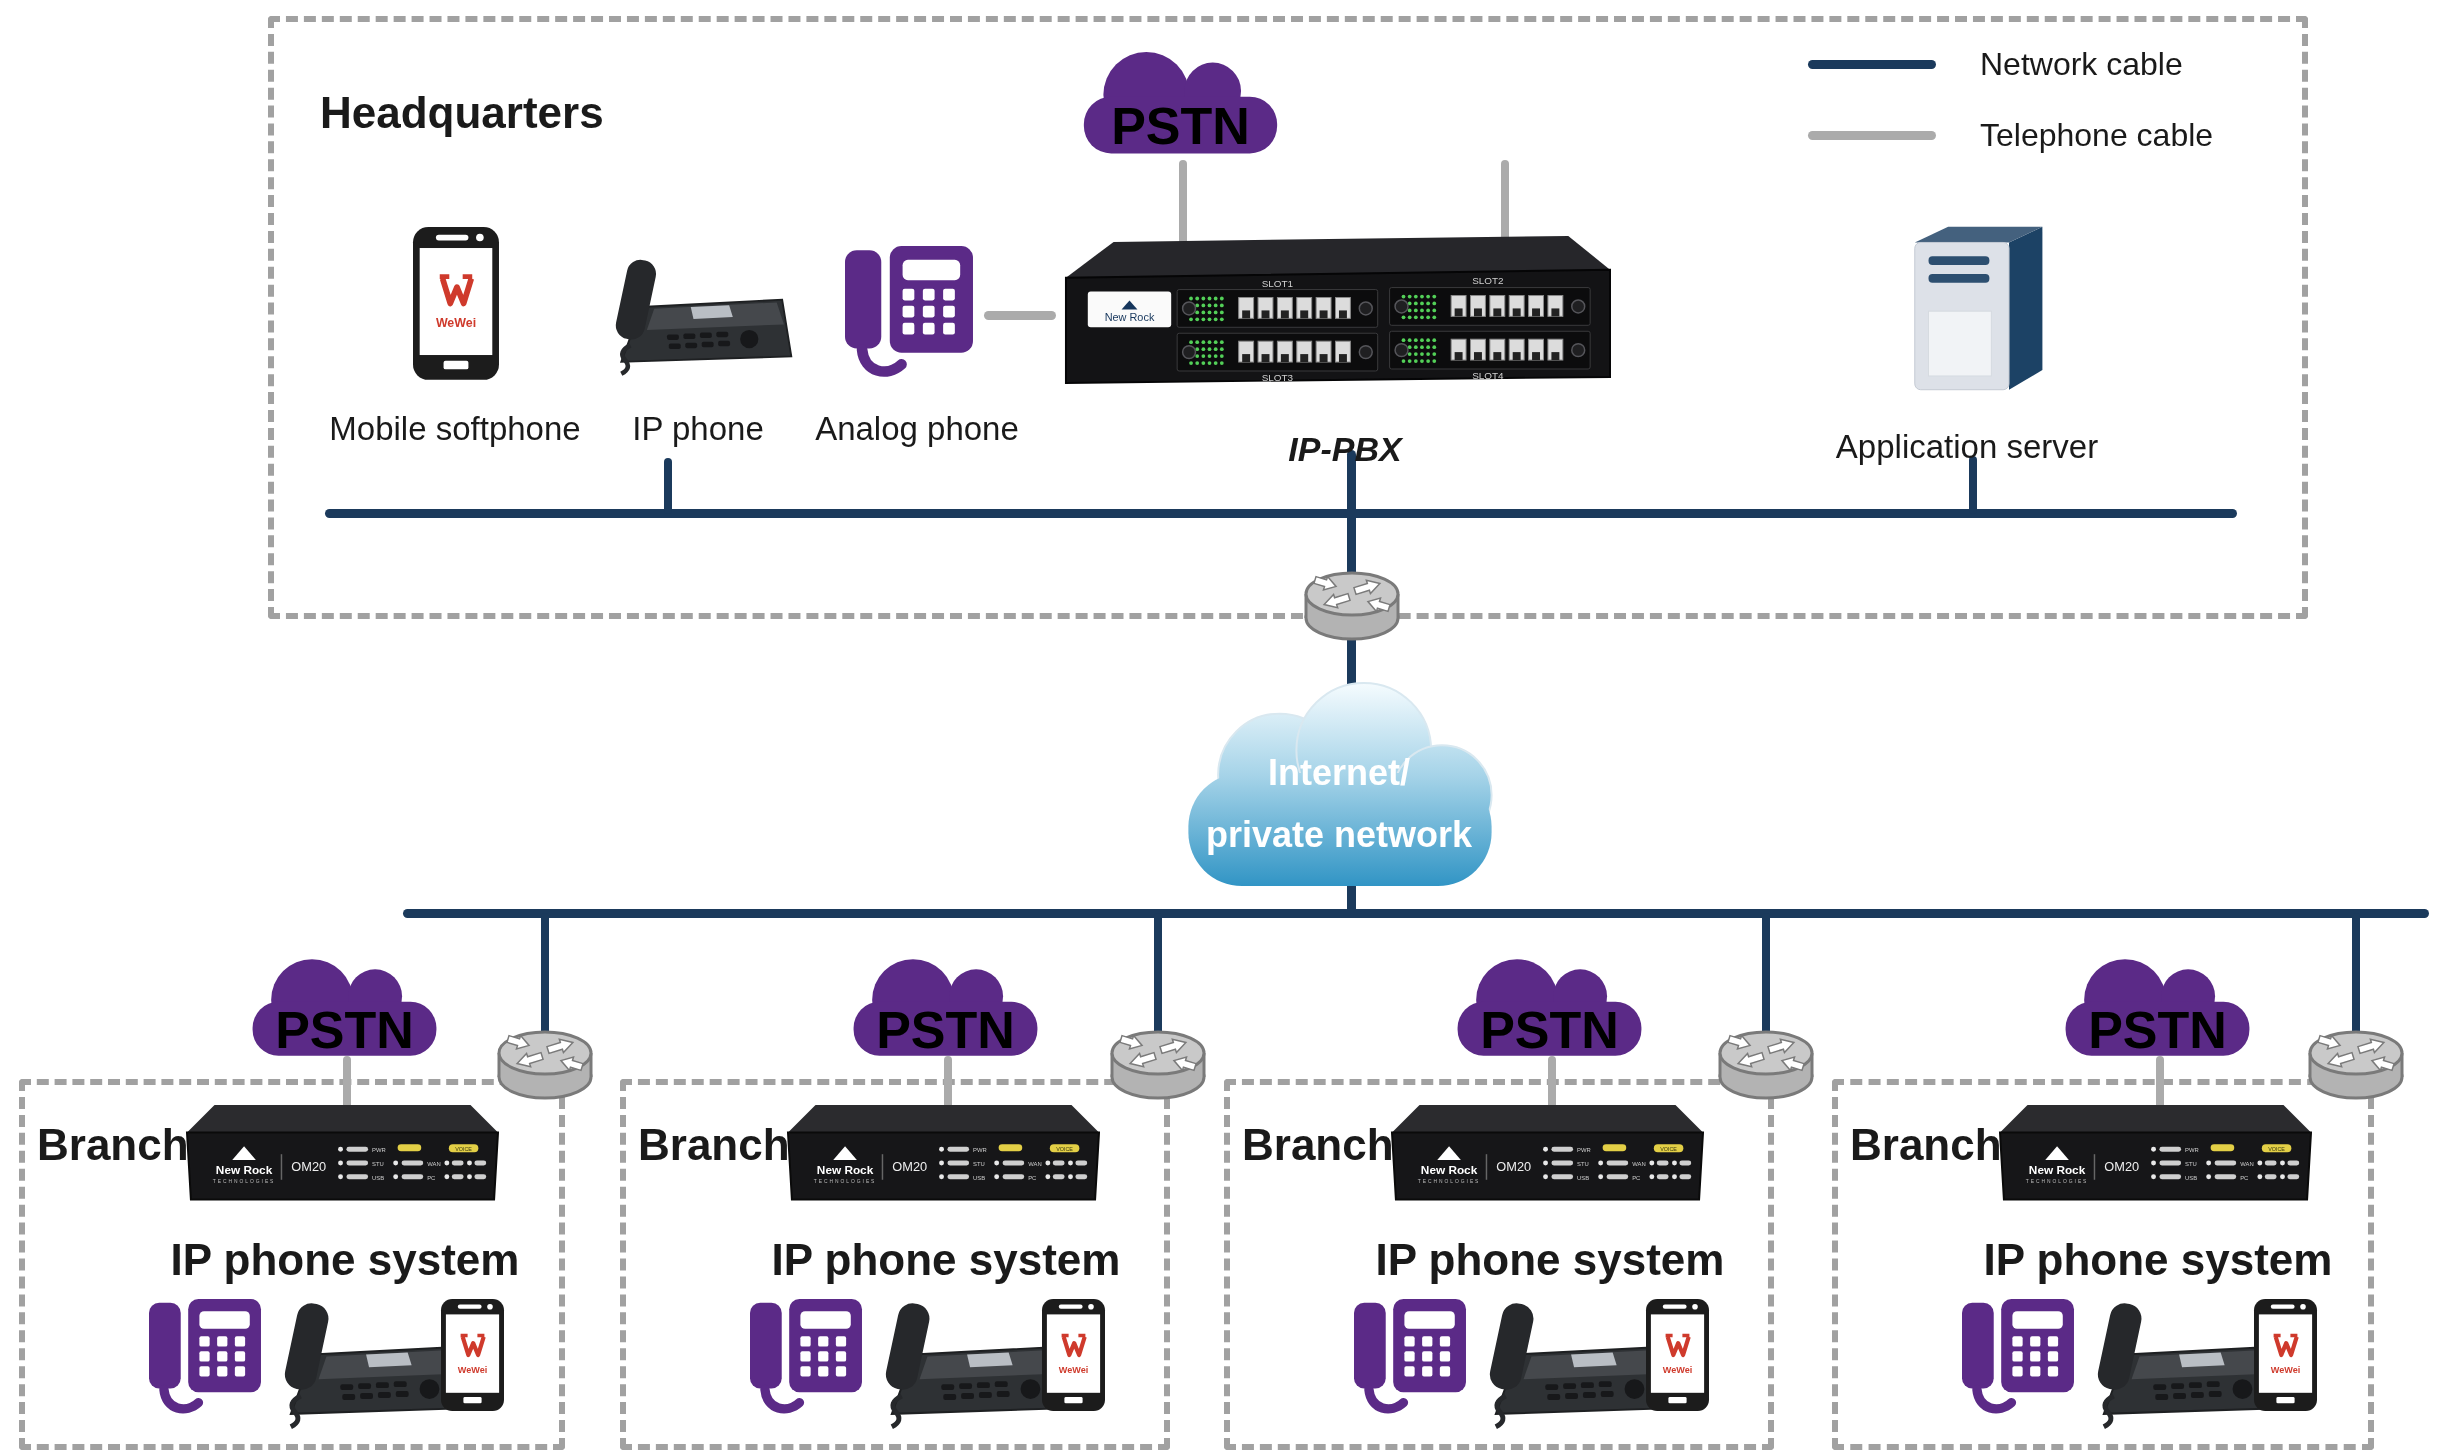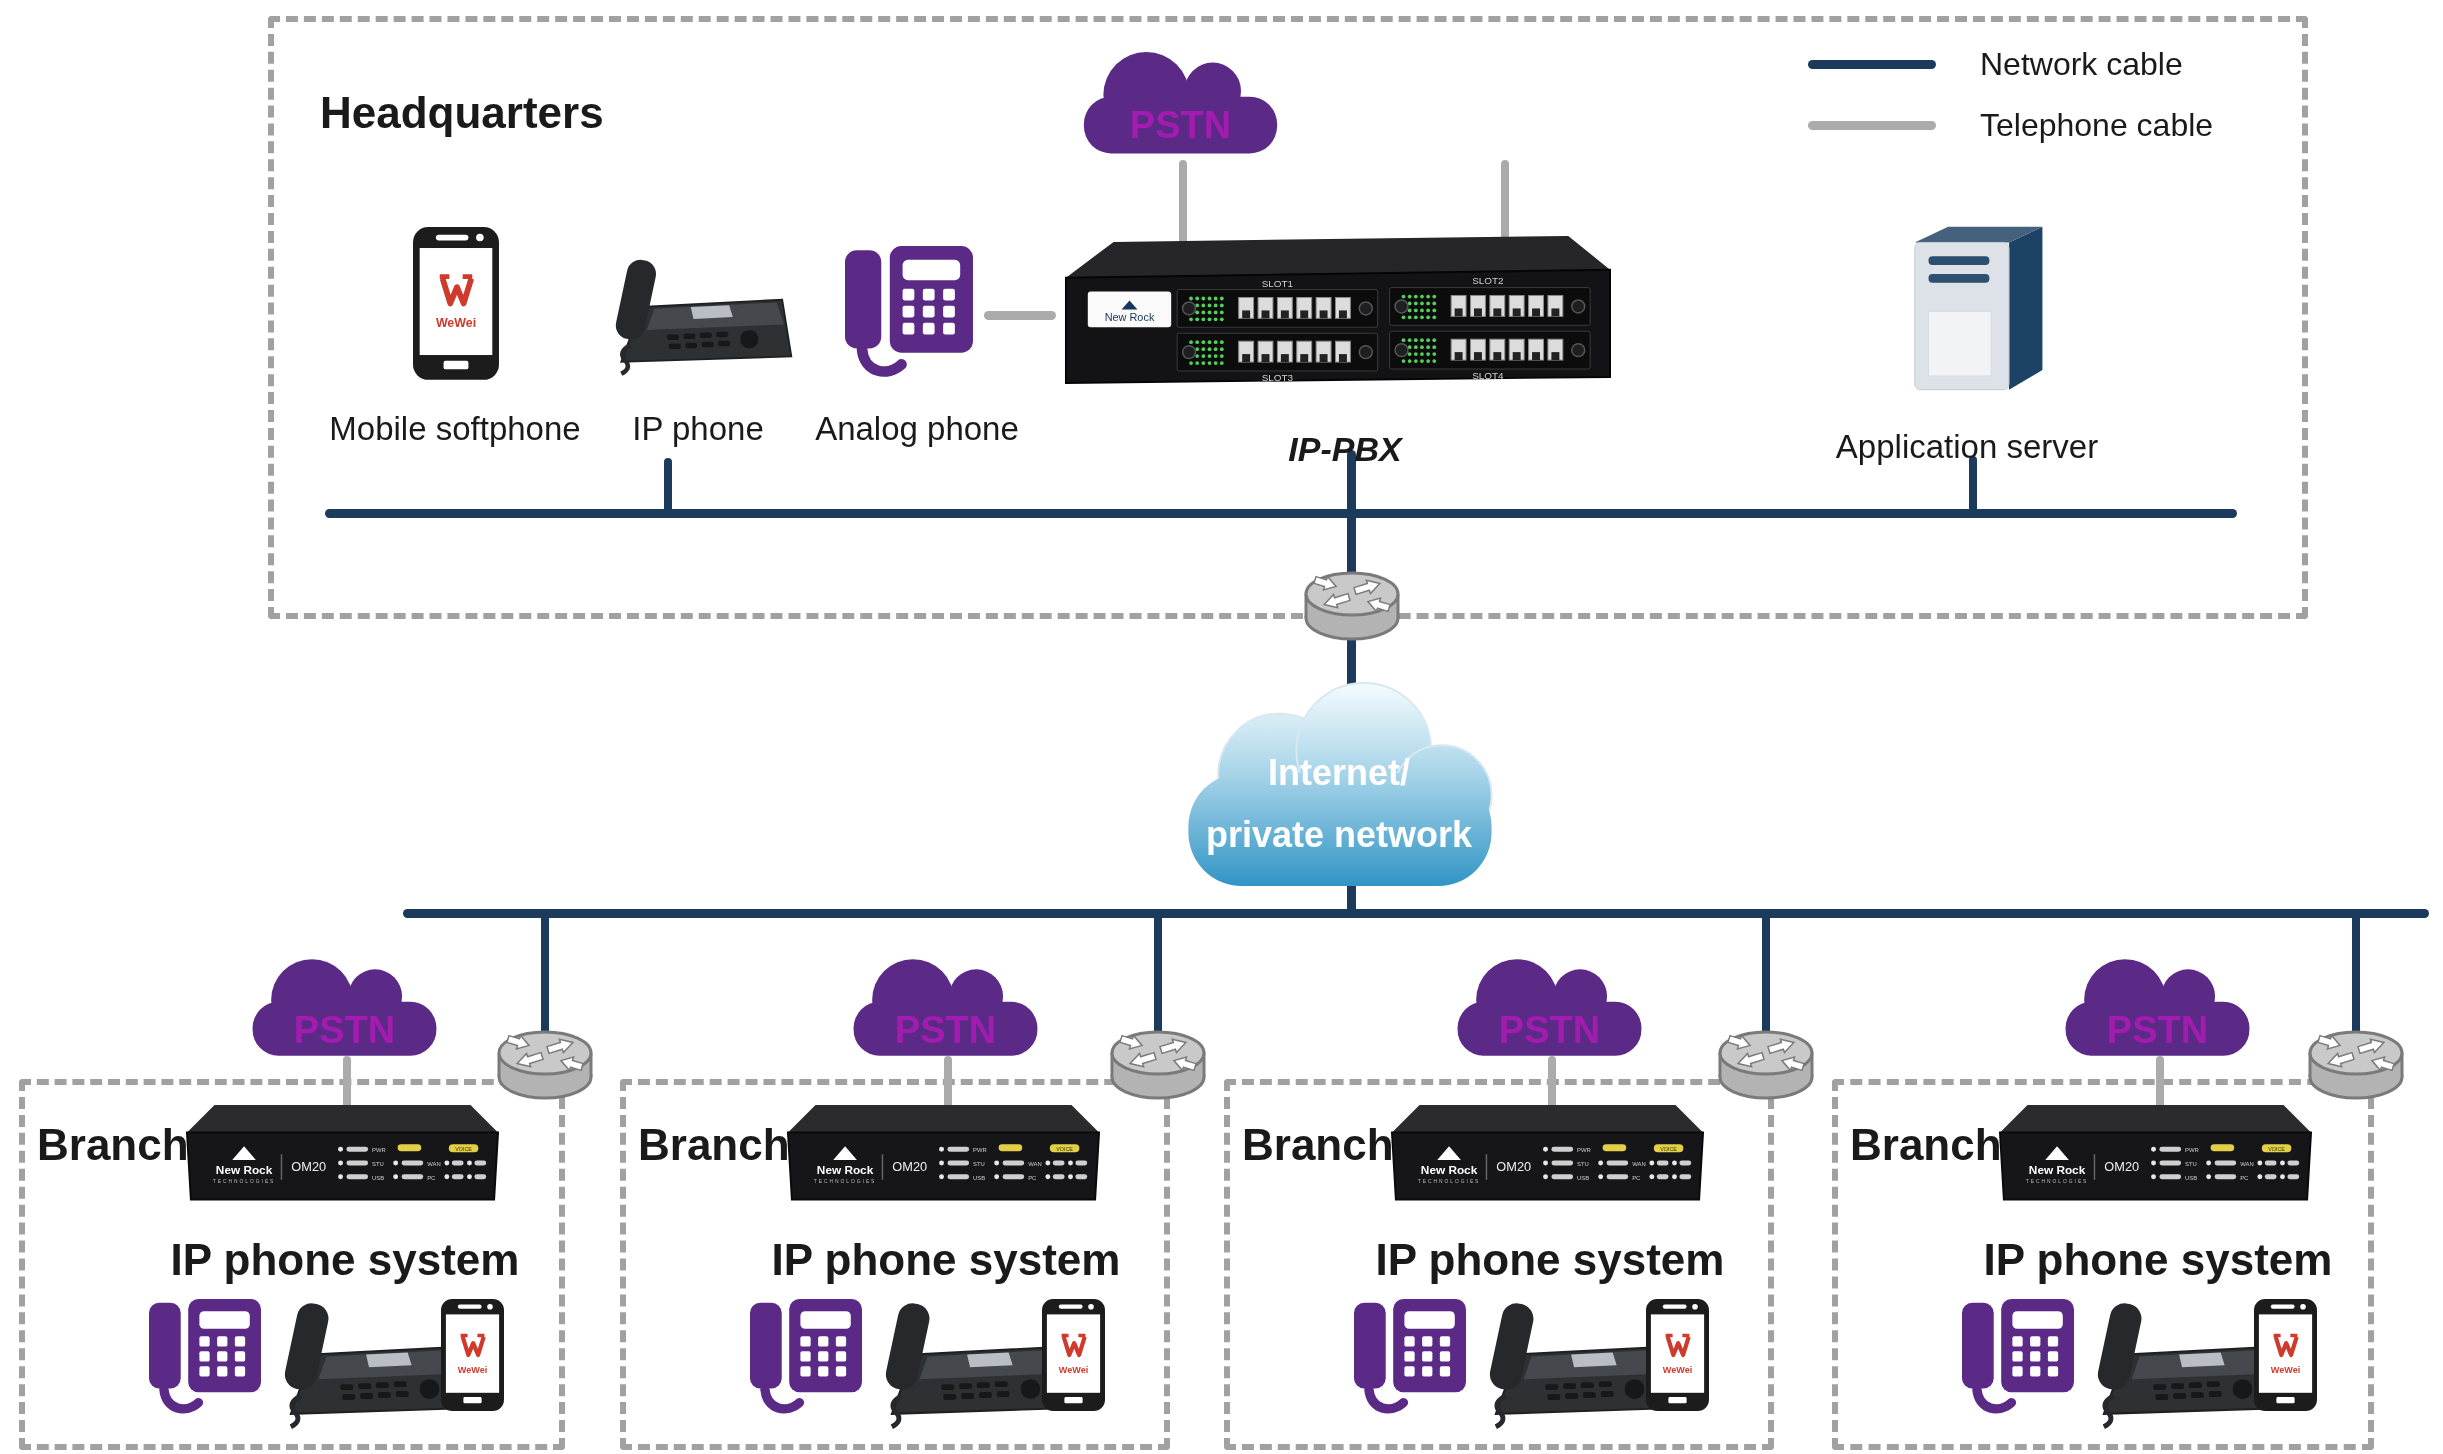--- a/index.html
+++ b/index.html
@@ -6,21 +6,21 @@
   #canvas{position:relative;width:2443px;height:1454px;background:#fff;overflow:hidden;
           font-family:"Liberation Sans", sans-serif;color:#1a1a1a;}
   .abs{position:absolute;}
   .dashed-box{border:6px dashed #a1a1a1;border-radius:4px;background:transparent;}
   .cable-n{background:#1b3a5c;border-radius:5px;}
   .cable-g{background:#ababab;border-radius:5px;}
   .sec-title{font-size:44px;font-weight:bold;white-space:nowrap;}
   .dev-label{font-size:33px;text-align:center;white-space:nowrap;}
   .cloud-wrap svg{display:block;width:100%;height:100%;}
   .cloud-label{position:absolute;inset:0;display:flex;align-items:center;justify-content:center;
-               padding-top:34px;color:#a21caf;font-weight:bold;font-size:38px;}
+               padding-top:34px;color:#000000;font-weight:bold;font-size:52px;}
   .inet-label{position:absolute;inset:0;display:flex;flex-direction:column;align-items:center;
               justify-content:center;padding-top:38px;color:#fff;font-weight:bold;font-size:36px;
               line-height:1.35;gap:13px;}
   .legend-row{display:flex;align-items:center;gap:44px;}
   .legend-text{font-size:32px;white-space:nowrap;}
   .branch-box{top:1079px;height:359px;border:6px dashed #a1a1a1;border-radius:4px;}
   .branch-title{position:absolute;left:12px;top:35px;font-size:44px;font-weight:bold;}
   .b-cloud{left:222px;top:-137px;width:195px;height:130px;}
   .b-stem{left:318px;top:-29px;width:8px;height:66px;}
   .b-om20{left:160px;top:18px;width:315px;}
@@ -43,21 +43,21 @@
   <div class="abs cable-n" style="left:403px;top:909px;width:2026px;height:9px;"></div>
   <div class="abs cable-g" style="left:1179px;top:160px;width:8px;height:138px;"></div>
   <div class="abs cable-g" style="left:1501px;top:160px;width:8px;height:138px;"></div>
   <div class="abs cable-g" style="left:984px;top:311px;width:72px;height:9px;"></div>
 
   <section class="abs dashed-box" style="left:268px;top:16px;width:2028px;height:591px;"></section>
 
   <div class="abs sec-title" style="left:320px;top:64px;margin-top:24px;">Headquarters</div>
 
   <div class="abs" style="left:1808px;top:46px;">
-    <div class="legend-row" style="margin-bottom:24px;">
+    <div class="legend-row" style="margin-bottom:34px;">
       <div class="cable-n" style="width:128px;height:9px;"></div>
       <div class="legend-text">Network cable</div>
     </div>
     <div class="legend-row">
       <div class="cable-g" style="width:128px;height:9px;"></div>
       <div class="legend-text">Telephone cable</div>
     </div>
   </div>
 
   <div class="abs cloud-wrap" style="left:1078px;top:40px;width:205px;height:137px;">

